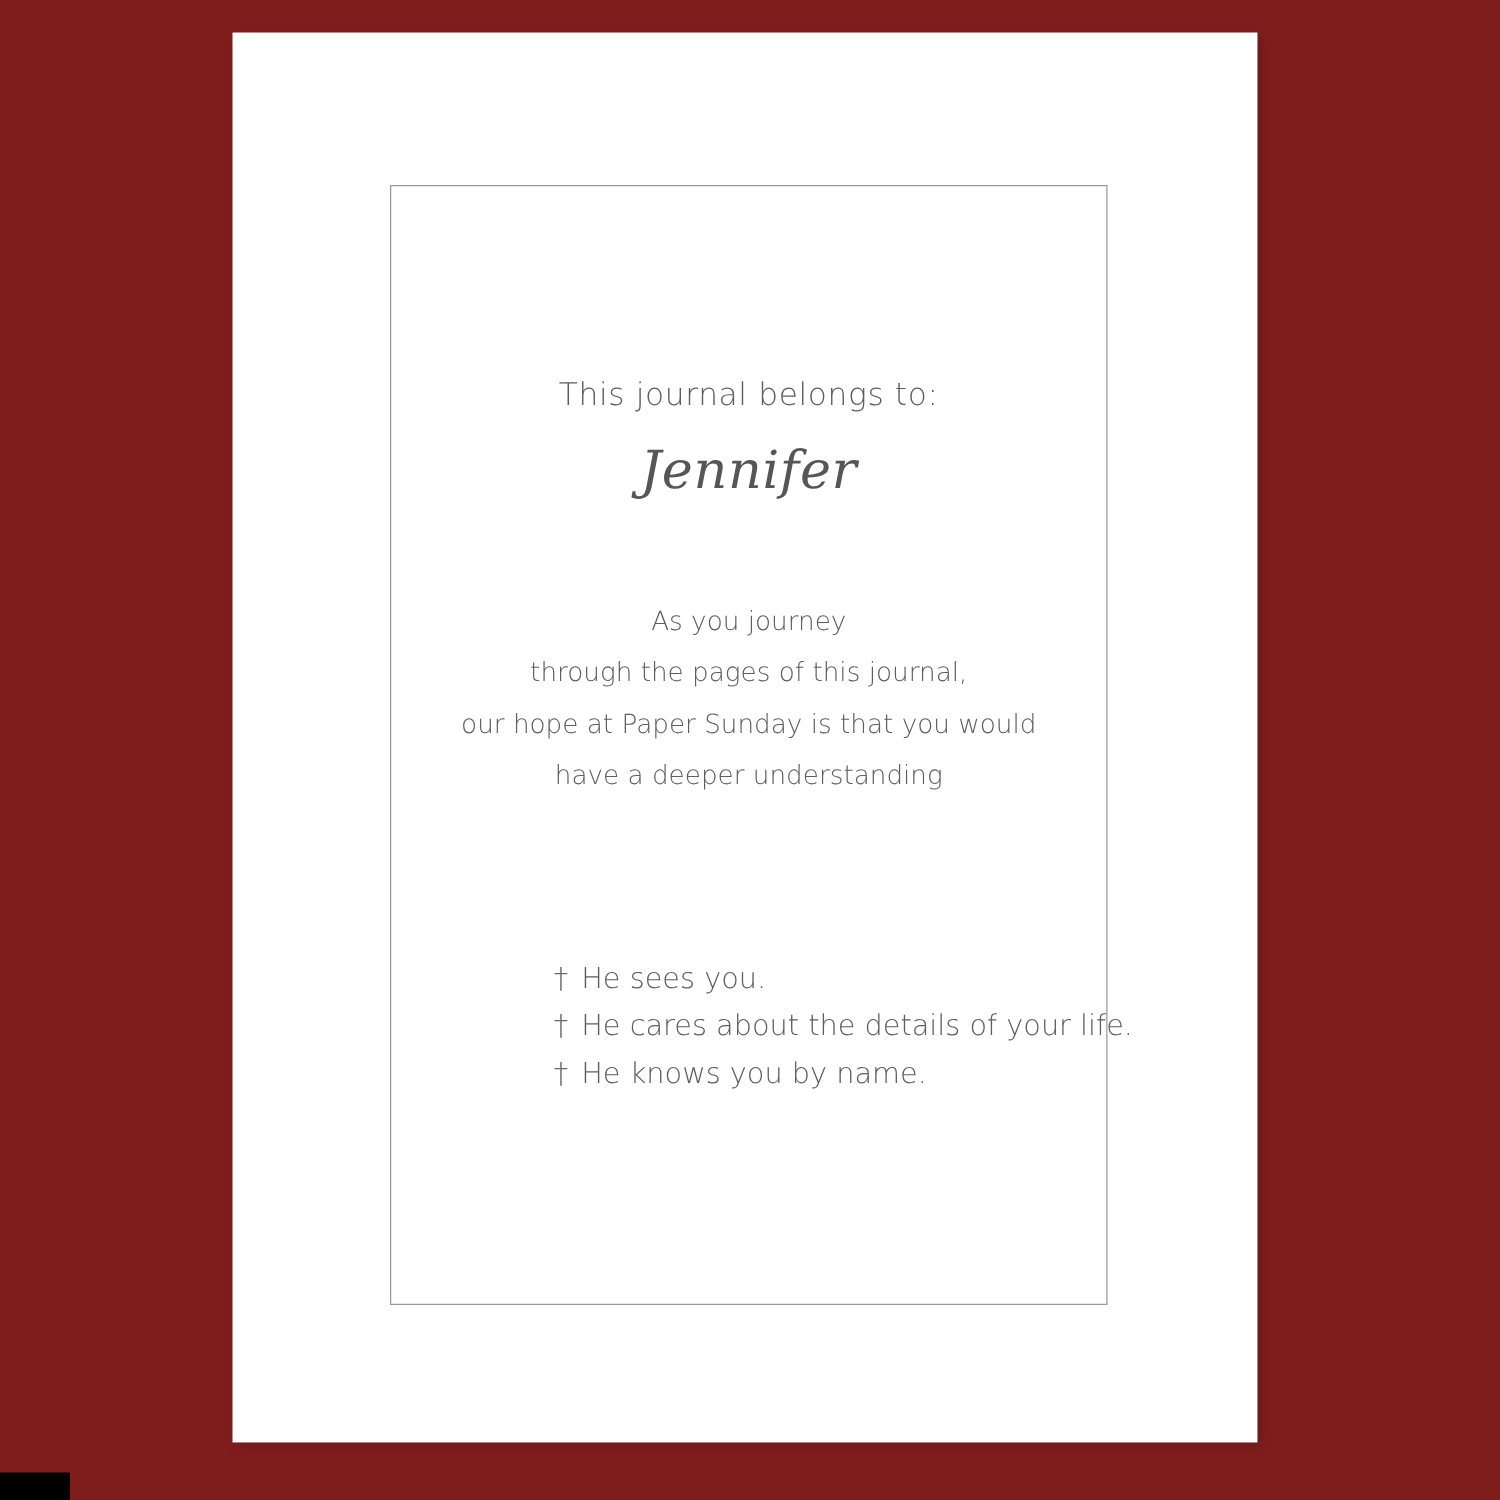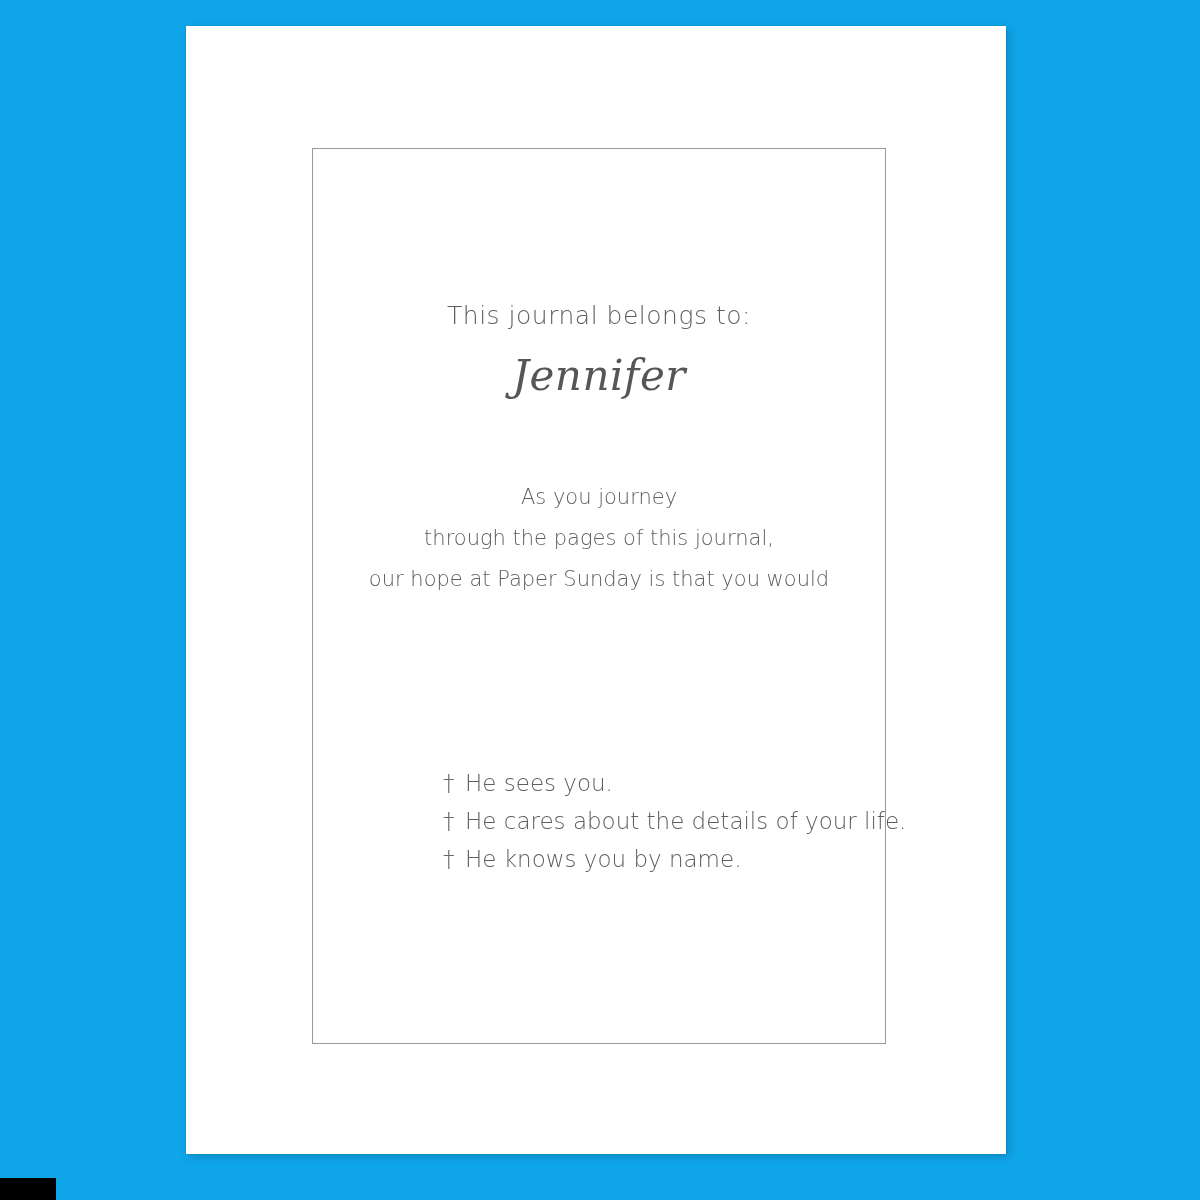--- a/index.html
+++ b/index.html
@@ -8,21 +8,21 @@
     width: 1200px;
     height: 1200px;
     background: #ffffff;
     font-family: "Liberation Sans", sans-serif;
   }
 
   #stage {
     position: relative;
     width: 1200px;
     height: 1200px;
-    background: #0ea5e9;
+    background: #7f1d1d;
     overflow: hidden;
   }
 
   
   #page-sheet {
     position: absolute;
     left: 186px;
     top: 26px;
     width: 820px;
     height: 1128px;
@@ -141,20 +141,21 @@
       <div class="content">
 
         <div class="belongs-line">This journal belongs to:</div>
 
         <div class="owner-name">Jennifer</div>
 
         <div class="blessing">
           <div>As you journey</div>
           <div>through the pages of this journal,</div>
           <div>our hope at Paper Sunday is that you would</div>
+          <div>have a deeper understanding</div>
         </div>
 
         <div class="truths">
           <div class="row">
             <span class="cross">†</span><span>He sees you.</span>
           </div>
           <div class="row">
             <span class="cross">†</span><span>He cares about the details of your life.</span>
           </div>
           <div class="row">

